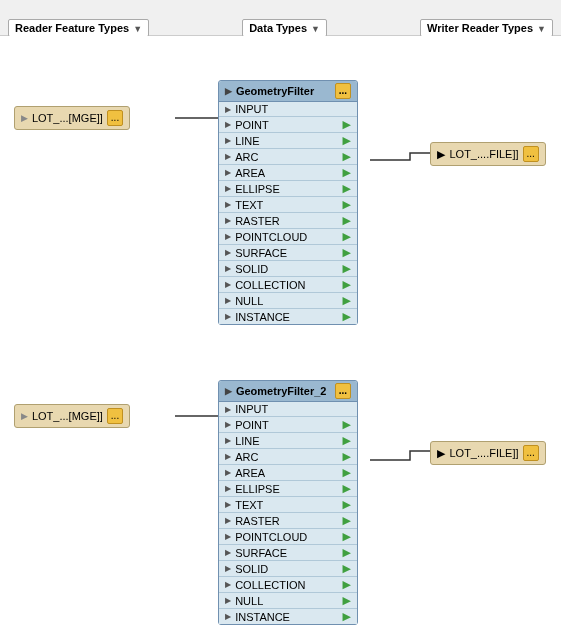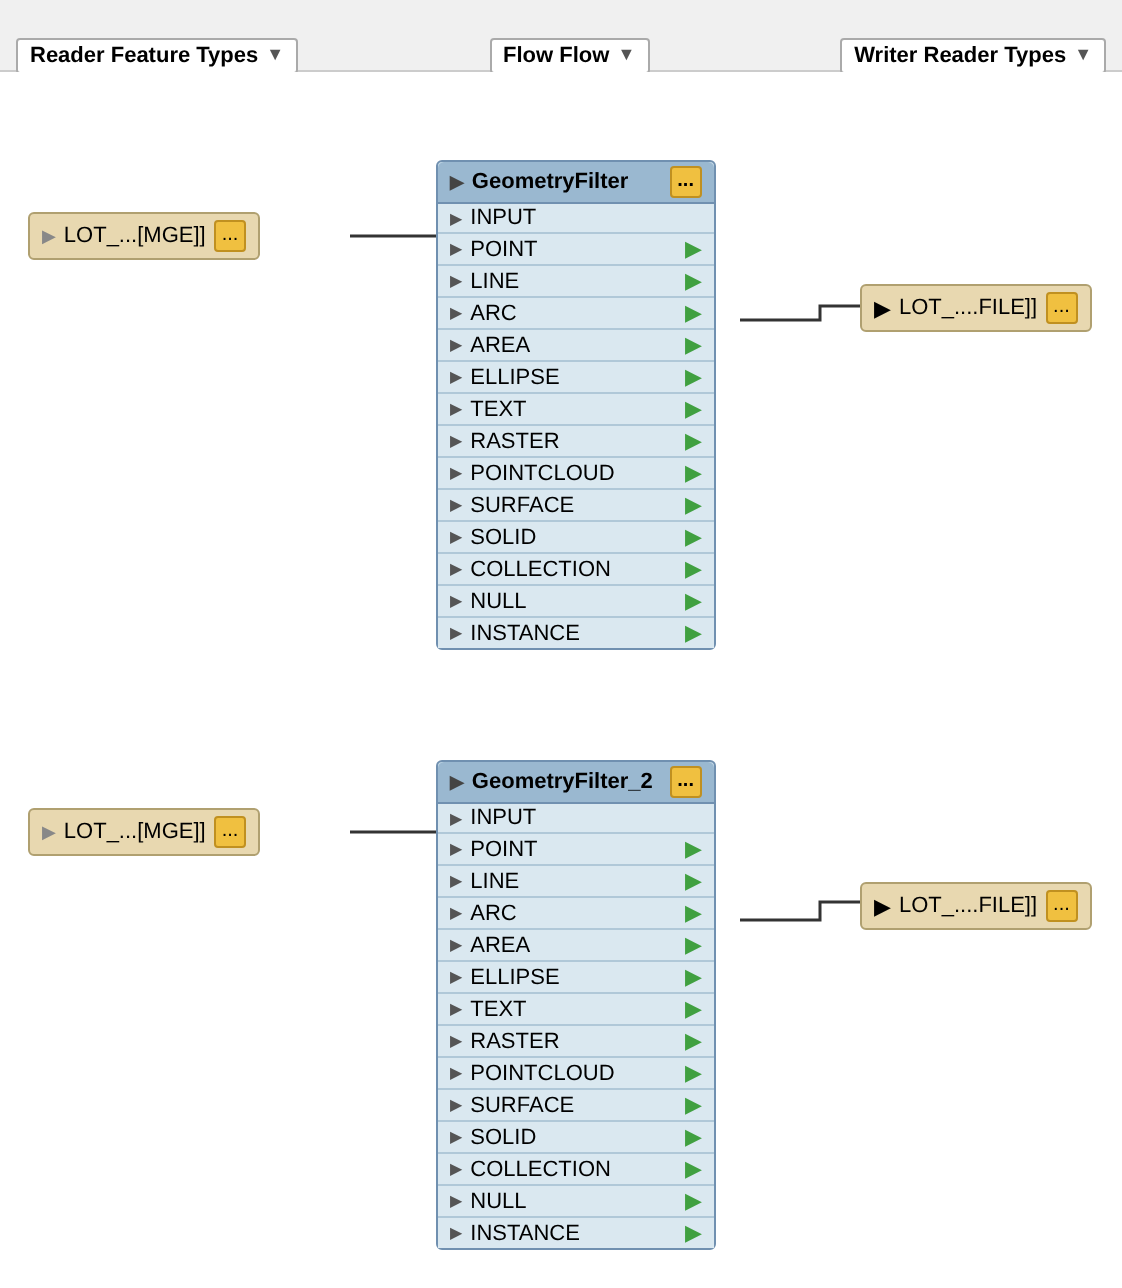--- a/index.html
+++ b/index.html
@@ -18,21 +18,21 @@
       display: flex;
       align-items: center;
       justify-content: space-between;
       padding: 4px 8px;
       border-bottom: 1px solid #ccc;
       height: 36px;
       background: #f0f0f0;
     }
     .header-section {
       display: flex;
-      align-items: flex-start;
+      align-items: flex-end;
       gap: 4px;
       border: 1px solid #aaa;
       background: #ffffff;
       padding: 2px 6px;
       border-radius: 2px;
       font-size: 11px;
       font-weight: bold;
       margin-top: 20px;
     }
     .header-section .arrow-icon {
@@ -159,21 +159,21 @@
   </style>
 </head>
 <body>
 
 <div class="header">
   <div class="header-section">
     <span>Reader Feature Types</span>
     <span class="arrow-icon">▼</span>
   </div>
   <div class="header-section">
-    <span>Flow Flow</span>
+    <span>Data Types</span>
     <span class="arrow-icon">▼</span>
   </div>
   <div class="header-section">
     <span>Writer Reader Types</span>
     <span class="arrow-icon">▼</span>
   </div>
 </div>
 
 <div class="canvas">
 

